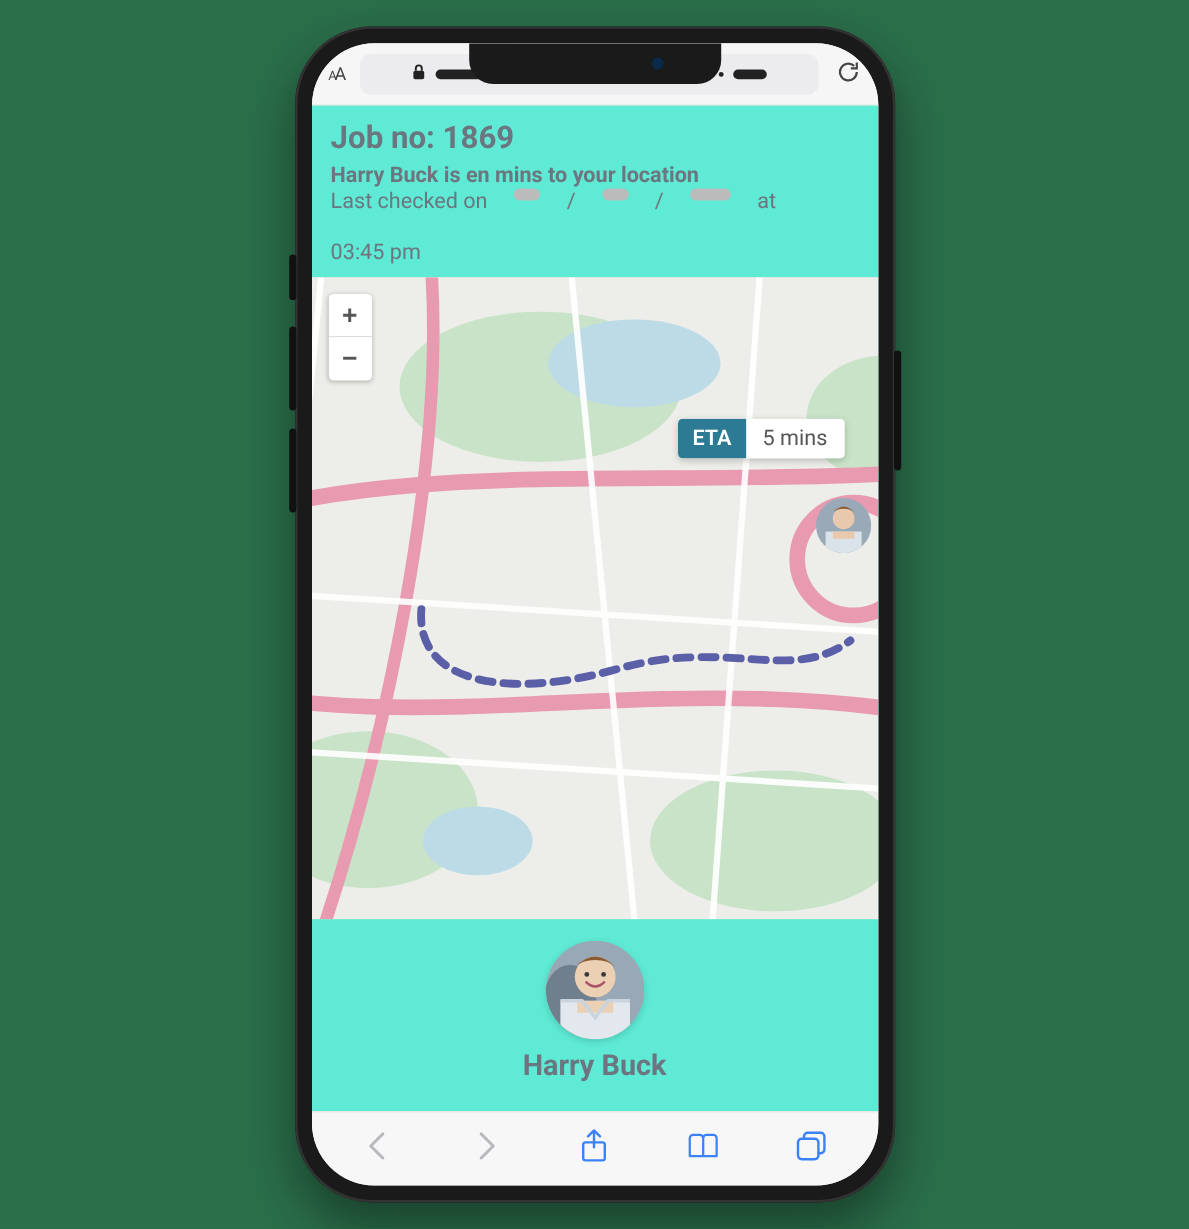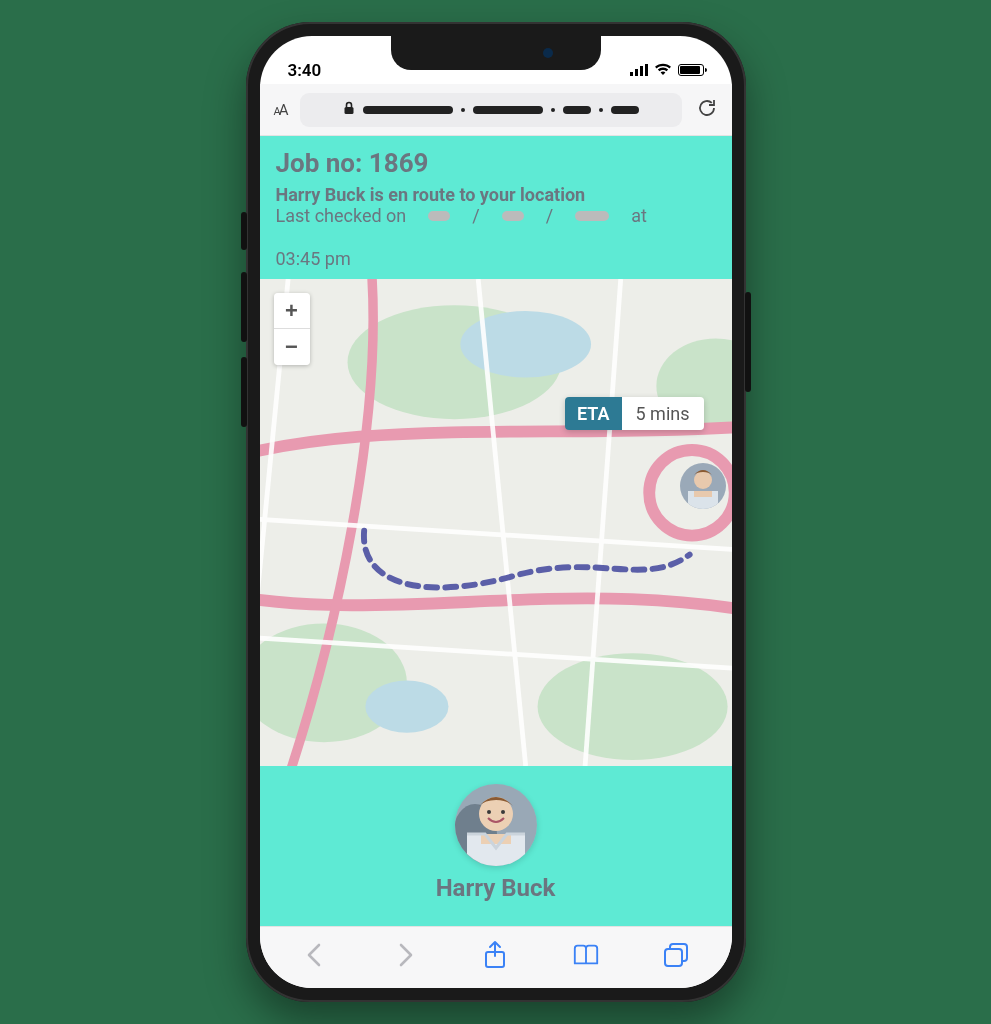--- a/index.html
+++ b/index.html
@@ -87,21 +87,21 @@
     color:#333;
   }
   .redacted{height:8px;background:#222;border-radius:4px;display:inline-block;}
 
   
   .content{flex:1;overflow:hidden;display:flex;flex-direction:column;background:#5eead4;}
   .job-header{padding:12px 16px 10px;color:#6b7680;}
   .job-no{font-size:26px;font-weight:700;color:#6b7680;margin-bottom:6px;}
   .job-type{font-size:18px;margin-bottom:2px;}
   .enroute{font-size:18px;font-weight:700;}
-  .checked{font-size:18px;display:flex;align-items:center;gap:22px;flex-wrap:wrap;}
+  .checked{font-size:18px;display:flex;gap:22px;flex-wrap:wrap;}
   .redacted-sm{height:10px;background:#bbb;border-radius:5px;display:inline-block;}
 
   .map{flex:1;position:relative;background:#dfe8df;overflow:hidden;}
   .map svg{position:absolute;inset:0;width:100%;height:100%;}
   .zoom{position:absolute;top:14px;left:14px;display:flex;flex-direction:column;box-shadow:0 1px 4px rgba(0,0,0,.25);border-radius:4px;overflow:hidden;}
   .zoom button{width:36px;height:36px;background:#fff;border:none;border-bottom:1px solid #ddd;font-size:22px;font-weight:700;color:#555;cursor:pointer;}
   .zoom button:last-child{border-bottom:none;}
 
   .eta-badge{position:absolute;top:118px;right:28px;display:flex;box-shadow:0 2px 6px rgba(0,0,0,.2);border-radius:4px;overflow:hidden;font-size:18px;justify-content:center;}
   .eta-label{background:#2d7a94;color:#fff;padding:6px 12px;font-weight:600;}
@@ -129,32 +129,20 @@
 
 <div class="phone-frame">
   <div class="side-btn left1"></div>
   <div class="side-btn left2"></div>
   <div class="side-btn left3"></div>
   <div class="side-btn right1"></div>
 
   <div class="phone-inner">
     <div class="notch"></div>
 
-    <div class="statusbar">
-      <span>3:40</span>
-      <div class="status-right">
-        <span class="signal-icon"></span>
-        <span>
-          <svg width="18" height="13" viewBox="0 0 18 13">
-              <path d="M9 12 L6.6 9.4 C7.9 8.3 10.1 8.3 11.4 9.4 Z M3.8 6.6 C6.7 3.9 11.3 3.9 14.2 6.6 L12.5 8.3 C10.6 6.5 7.4 6.5 5.5 8.3 Z M1 3.8 C5.4 -0.3 12.6 -0.3 17 3.8 L15.3 5.5 C11.8 2.3 6.2 2.3 2.7 5.5 Z" fill="#000"></path>
-            </svg>
-        </span>
-        <span class="battery-icon"></span>
-      </div>
-    </div>
 
     <div class="urlbar">
       <span class="aa-icon"><span class="small">A</span>A</span>
       <div class="url-field">
         <span>
           <svg width="12" height="14" viewBox="0 0 12 14">
               <rect x="1.5" y="6" width="9" height="7" rx="1.5" fill="#222"></rect>
               <path d="M3.5 6 V4 a2.5 2.5 0 0 1 5 0 V6" fill="none" stroke="#222" stroke-width="1.6"></path>
             </svg>
         </span>
@@ -175,21 +163,21 @@
     </div>
 
     <div class="content">
       <div class="job-header">
         <div class="job-no">
           <span>Job no:</span>
           <span>1869</span>
         </div>
         <div class="enroute">
           <span>Harry Buck</span>
-          <span>is en route to your location</span>
+          <span>is en mins to your location</span>
         </div>
         <div class="checked">
           <span>Last checked on</span>
           <span class="redacted-sm" style="width:22px"></span>/<span class="redacted-sm" style="width:22px"></span>/<span class="redacted-sm" style="width:34px"></span>
           <span>at</span>
           <span>03:45 pm</span>
         </div>
       </div>
 
       <div class="map">

